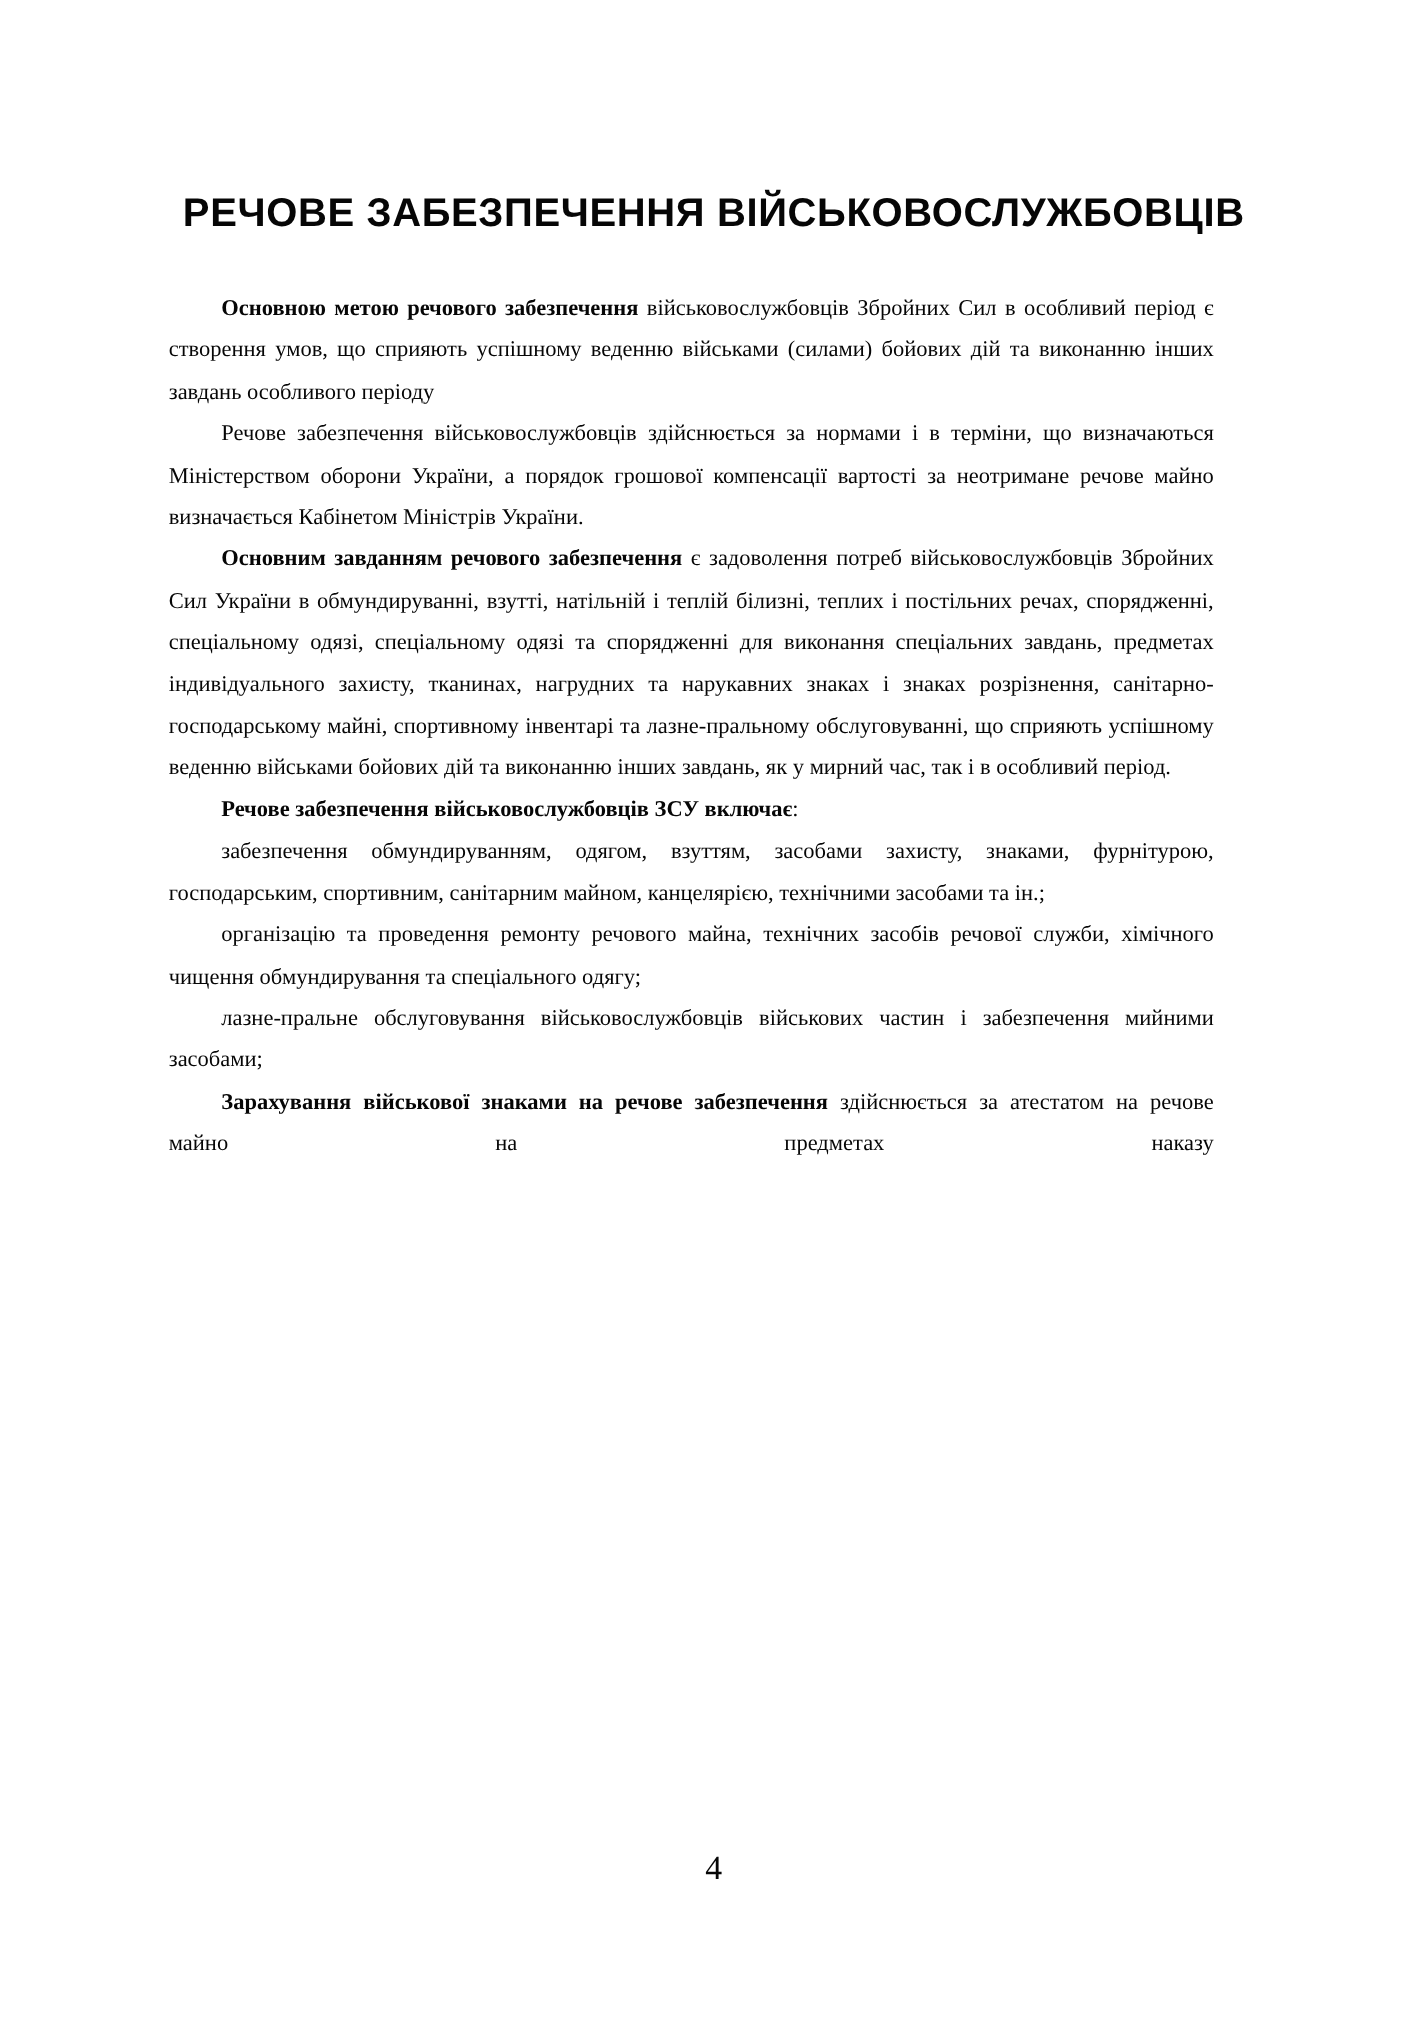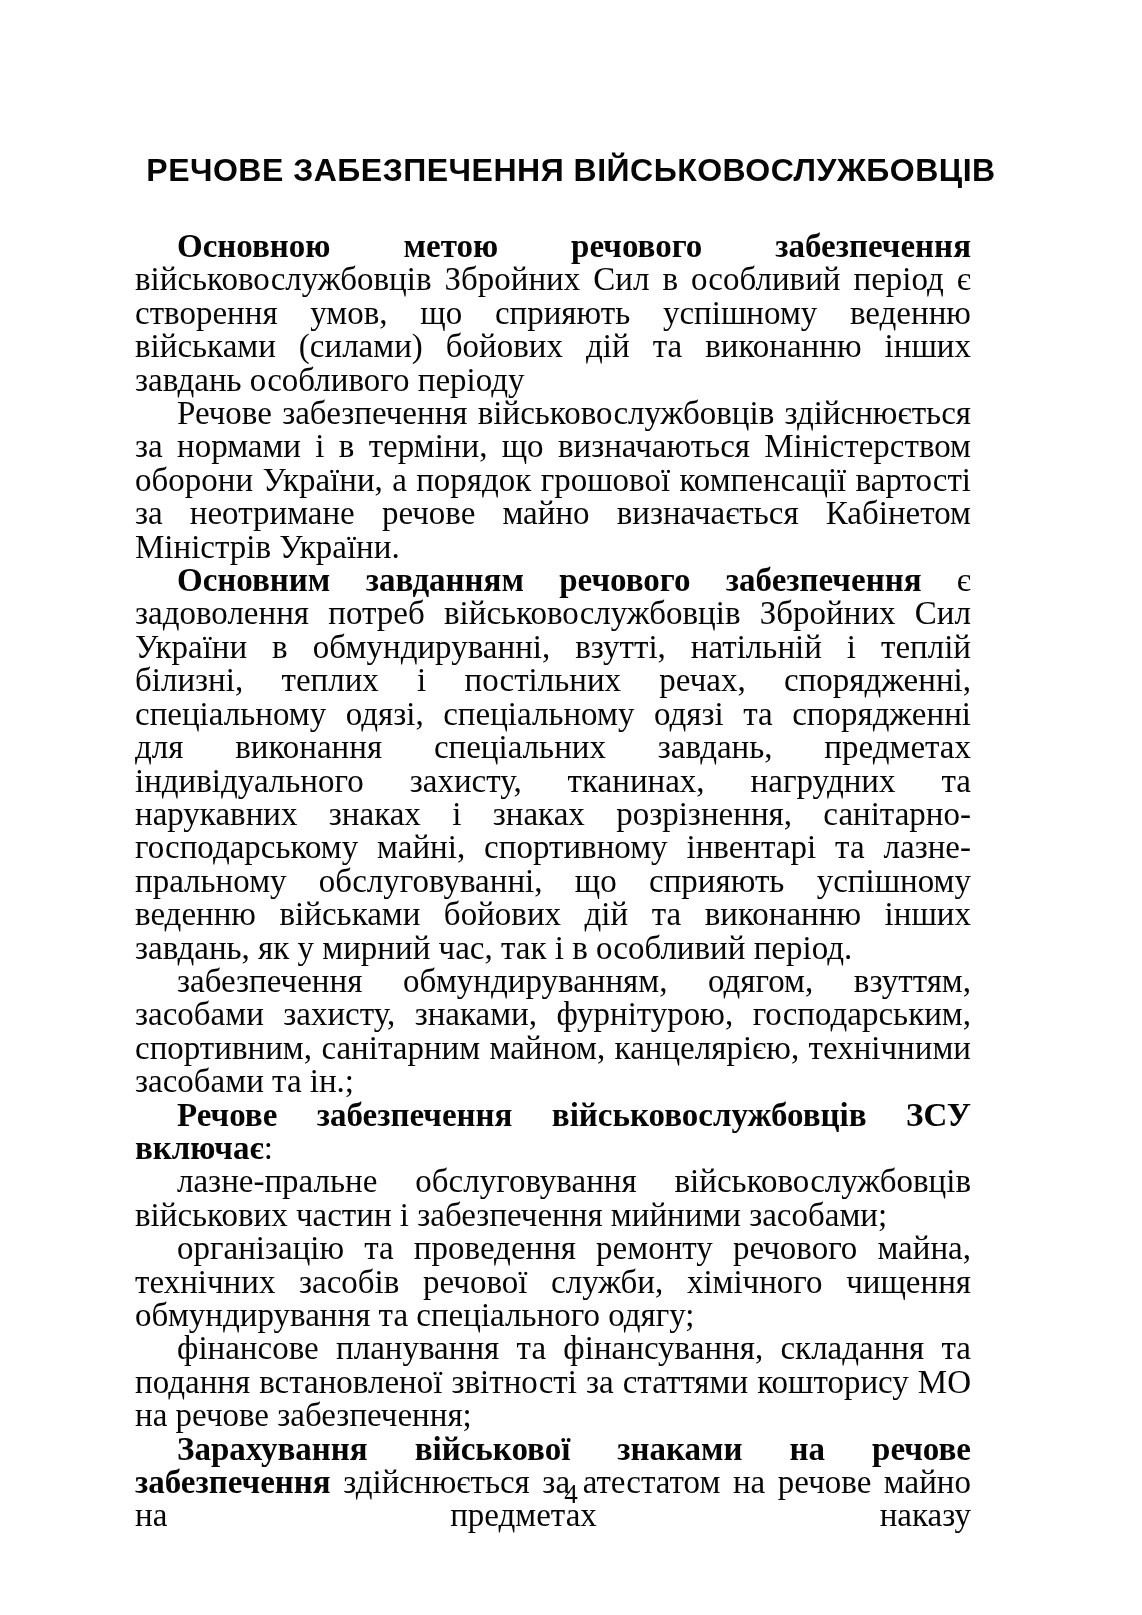--- a/index.html
+++ b/index.html
@@ -27,21 +27,21 @@
     letter-spacing: 0.5px;
     line-height: 44px;
     white-space: nowrap;
   }
   .content {
     position: absolute;
     top: 230px;
     left: 135px;
     width: 836px;
     font-family: "Liberation Serif", "DejaVu Serif", serif;
-    font-size: 33px;
+    font-size: 18px;
     line-height: 33.4px;
     text-align: justify;
   }
   .content p {
     margin: 0;
     padding: 0;
     text-indent: 42px;
   }
   .content p .lead {
     font-weight: 700;
@@ -68,30 +68,29 @@
   <div class="doc-title">РЕЧОВЕ ЗАБЕЗПЕЧЕННЯ ВІЙСЬКОВОСЛУЖБОВЦІВ</div>
 
   <div class="content">
 
     <p><span class="lead">Основною метою речового забезпечення</span><span> військовослужбовців Збройних Сил в особливий період є створення умов, що сприяють успішному веденню військами (силами) бойових дій та виконанню інших завдань особливого періоду</span></p>
 
     <p><span class="lead"></span><span>Речове забезпечення військовослужбовців здійснюється за нормами і в терміни, що визначаються Міністерством оборони України, а порядок грошової компенсації вартості за неотримане речове майно визначається Кабінетом Міністрів України.</span></p>
 
     <p><span class="lead">Основним завданням речового забезпечення</span><span> є задоволення потреб військовослужбовців Збройних Сил України в обмундируванні, взутті, натільній і теплій білизні, теплих і постільних речах, спорядженні, спеціальному одязі, спеціальному одязі та спорядженні для виконання спеціальних завдань, предметах індивідуального захисту, тканинах, нагрудних та нарукавних знаках і знаках розрізнення, санітарно-господарському майні, спортивному інвентарі та лазне-пральному обслуговуванні, що сприяють успішному веденню військами бойових дій та виконанню інших завдань, як у мирний час, так і в особливий період.</span></p>
 
+    <p><span class="lead">Речове забезпечення військовослужбовців ЗСУ включає</span><span>:</span></p>
+
     <p><span class="lead"></span><span>забезпечення обмундируванням, одягом, взуттям, засобами захисту, знаками, фурнітурою, господарським, спортивним, санітарним майном, канцелярією, технічними засобами та ін.;</span></p>
 
-    <p><span class="lead">Речове забезпечення військовослужбовців ЗСУ включає</span><span>:</span></p>
 
+    <p><span class="lead"></span><span>організацію та проведення ремонту речового майна, технічних засобів речової служби, хімічного чищення обмундирування та спеціального одягу;</span></p>
 
     <p><span class="lead"></span><span>лазне-пральне обслуговування військовослужбовців військових частин і забезпечення мийними засобами;</span></p>
 
-    <p><span class="lead"></span><span>організацію та проведення ремонту речового майна, технічних засобів речової служби, хімічного чищення обмундирування та спеціального одягу;</span></p>
-
-    <p><span class="lead"></span><span>фінансове планування та фінансування, складання та подання встановленої звітності за статтями кошторису МО на речове забезпечення;</span></p>
 
 
 
     <p class="continued"><span class="lead">Зарахування військової знаками на речове забезпечення</span><span> здійснюється за атестатом на речове майно на предметах наказу</span></p>
 
   </div>
 
   <div class="page-number">4</div>
 
 </div>

